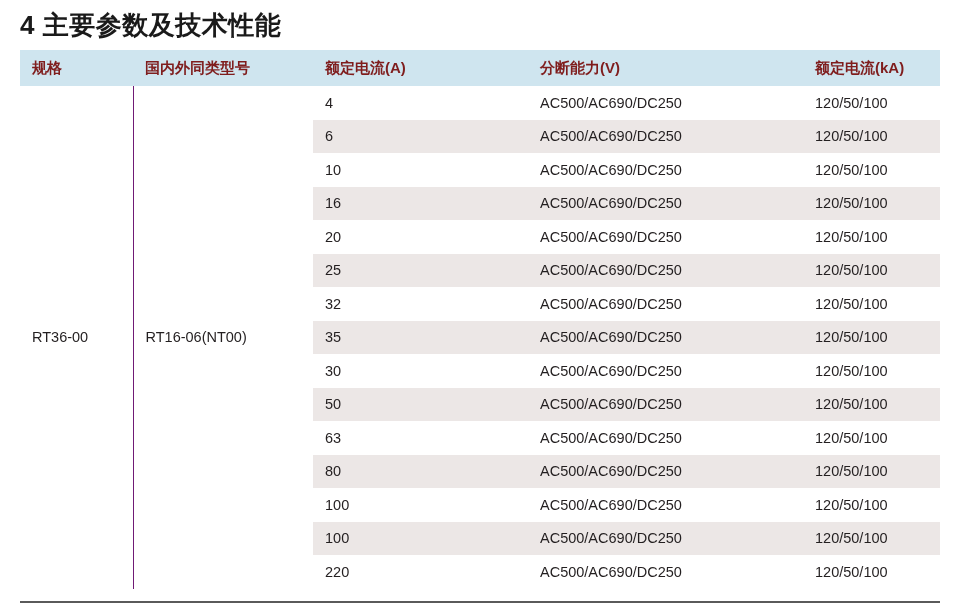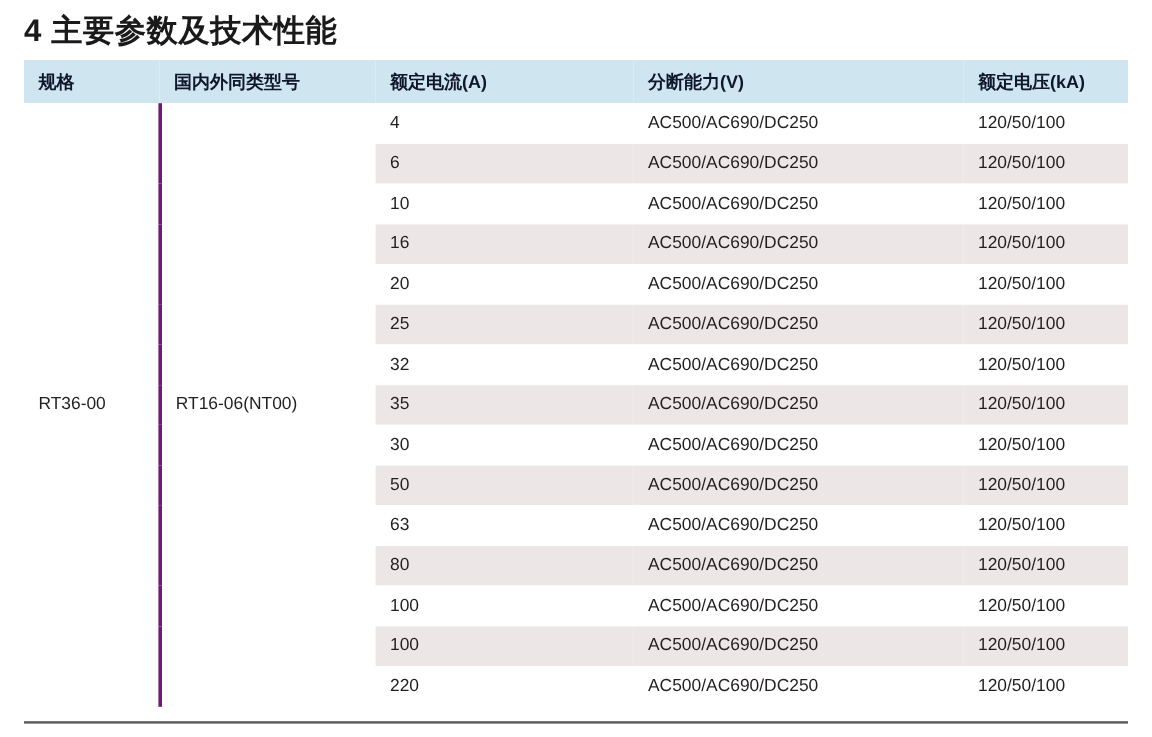--- a/index.html
+++ b/index.html
@@ -41,21 +41,21 @@
     table-layout: fixed;
   }
   table.spec col.c0 { width: 113px; }
   table.spec col.c1 { width: 180px; }
   table.spec col.c2 { width: 215px; }
   table.spec col.c3 { width: 275px; }
   table.spec col.c4 { width: 137px; }
 
   table.spec th {
     background: #cfe5ef;
-    color: #0f172a;
+    color: #7f1d1d;
     font-size: 15px;
     font-weight: bold;
     text-align: left;
     height: 36px;
     padding: 0 12px;
     border: none;
     vertical-align: middle;
     white-space: nowrap;
   }
   table.spec td {
@@ -73,21 +73,21 @@
   table.spec tr.even td.data {
     background: #ece7e6;
   }
   td.merged {
     background: #ffffff;
     text-align: left;
     vertical-align: middle;
     border-right: 1px solid #9a9a9a;
   }
   td.merged.first {
-    border-right: 3px solid #701a75;
+    border-right: 1px solid #701a75;
   }
   .bottom-rule {
     position: absolute;
     left: 20px;
     top: 601px;
     width: 920px;
     height: 2px;
     background: #5a5a5a;
   }
 </style>
@@ -106,21 +106,21 @@
           <col class="c2">
           <col class="c3">
           <col class="c4">
       </colgroup>
       <thead>
         <tr>
           <th>规格</th>
           <th>国内外同类型号</th>
           <th>额定电流(A)</th>
           <th>分断能力(V)</th>
-          <th>额定电压(kA)</th>
+          <th>额定电流(kA)</th>
         </tr>
       </thead>
       <tbody id="tbody">
           <tr class="odd">
             <td class="merged first" rowspan="15">RT36-00</td>
             <td class="merged" rowspan="15">RT16-06(NT00)</td>
             <td class="data">4</td>
             <td class="data">AC500/AC690/DC250</td>
             <td class="data">120/50/100</td>
           </tr>

